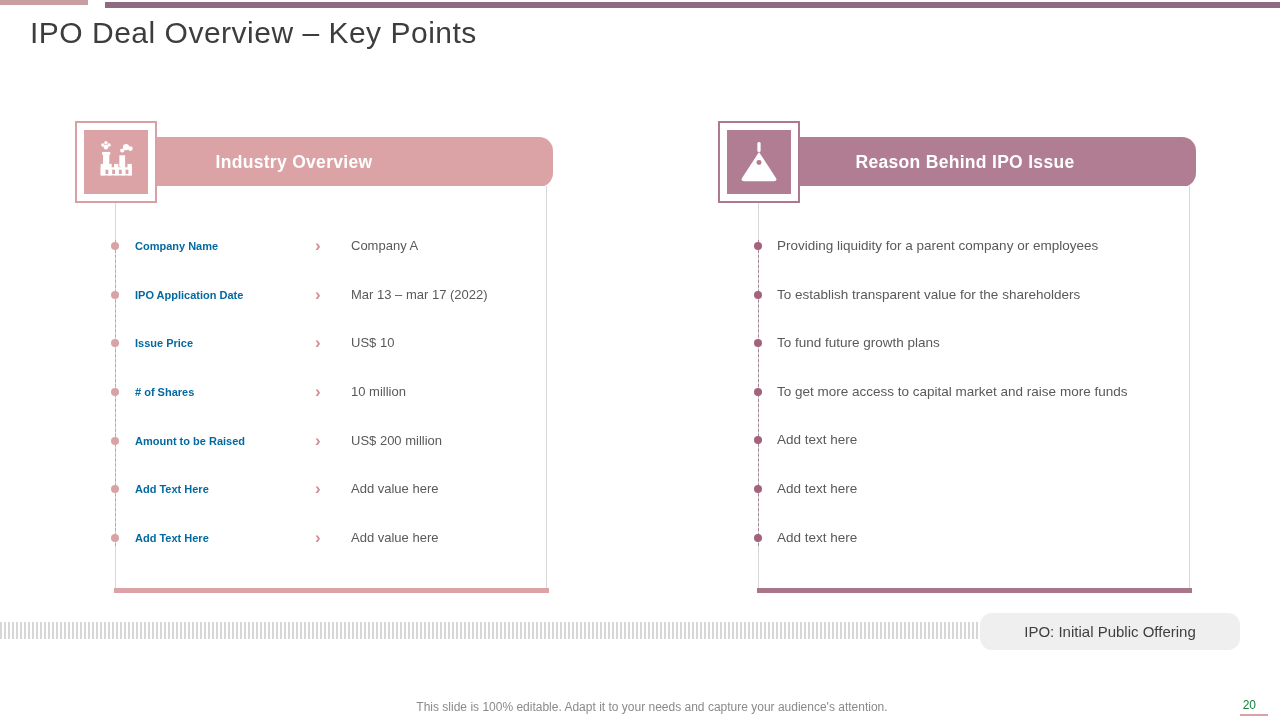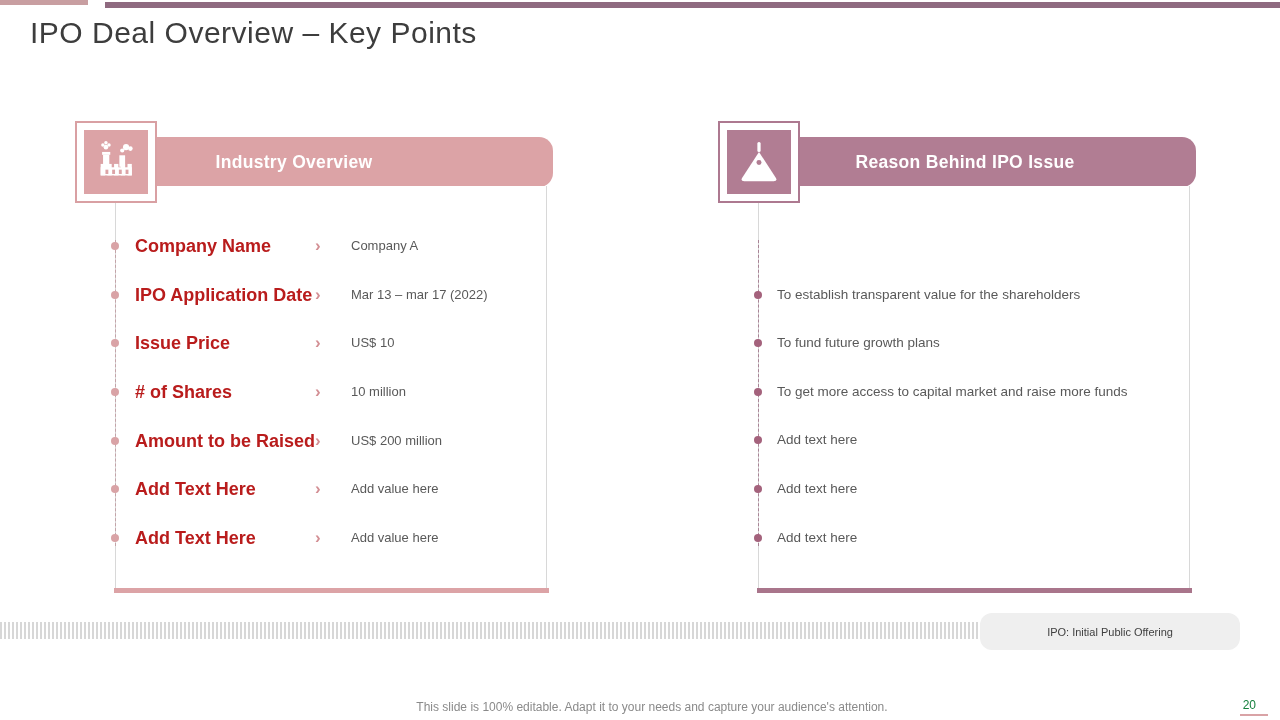--- a/index.html
+++ b/index.html
@@ -39,30 +39,30 @@
 
   .dashline{position:absolute;top:240px;height:306px;width:0;border-left:1px dashed #c3a3a8;z-index:1;}
   .dashline.left{left:115px;}
   .dashline.right{left:758px;border-left-color:#a98496;}
 
   .lrow{position:absolute;left:115px;width:432px;height:18px;z-index:2;}
   .rrow{position:absolute;left:758px;width:432px;height:18px;z-index:2;}
   .dot{position:absolute;left:-4px;top:5px;width:8px;height:8px;border-radius:50%;}
   .dot.pink{background:#d9a3a6;}
   .dot.mauve{background:#a4627c;}
-  .lbl{position:absolute;left:20px;top:0;font-size:18px;font-weight:bold;color:#b91c1c;line-height:18px;}
+  .lbl{position:absolute;left:20px;top:0;font-size:11px;font-weight:bold;color:#0369a1;line-height:18px;}
   .chev{position:absolute;left:200px;top:0;font-size:17px;font-weight:bold;color:#d38f94;line-height:17px;}
   .val{position:absolute;left:236px;top:0;font-size:13px;color:#595959;line-height:18px;}
   .itm{position:absolute;left:19px;top:0;font-size:13.5px;color:#595959;line-height:18px;white-space:nowrap;}
 
   
   .barcode{position:absolute;left:0;top:622px;width:980px;height:17px;
            background:repeating-linear-gradient(90deg,#d7d7d7 0 2px,#ffffff 2px 4px);}
   .abbrev{position:absolute;left:980px;top:613px;width:260px;height:37px;background:#efefef;
-          display:flex;align-items:center;justify-content:center;font-size:11px;color:#3f3f3f;border-radius:12px;}
+          display:flex;align-items:center;justify-content:center;font-size:15px;color:#3f3f3f;border-radius:12px;}
   .footer{position:absolute;left:12px;top:700px;width:1280px;text-align:center;font-size:12px;color:#8a8a8a;}
   .pagenum{position:absolute;right:24px;top:698px;font-size:12px;color:#15803d;}
   .pagenum-line{position:absolute;right:12px;top:714px;width:28px;height:2px;background:#d9a3a6;}
 </style>
 </head>
 <body>
 
 <div class="slide">
 
   <div class="topbar-pink"></div>
@@ -155,20 +155,24 @@
   <div class="iconbox mauve">
     <div class="inner">
       <svg width="46" height="46" viewBox="0 0 48 48">
         <rect x="22.3" y="3" width="3.4" height="10.5" rx="1.6" fill="#ffffff"></rect>
         <path d="M24 13.5 L41.5 40.5 Q43.6 44 39.4 44 L8.6 44 Q4.4 44 6.5 40.5 Z" fill="#ffffff"></path>
         <circle cx="24" cy="24.5" r="2.6" fill="#b17d93"></circle>
       </svg>
     </div>
   </div>
 
+  <div class="rrow" style="top:237px">
+    <span class="dot mauve"></span>
+    <span class="itm">Providing liquidity for a parent company or employees</span>
+  </div>
   <div class="rrow" style="top:286px">
     <span class="dot mauve"></span>
     <span class="itm">To establish transparent value for the shareholders</span>
   </div>
   <div class="rrow" style="top:334px">
     <span class="dot mauve"></span>
     <span class="itm">To fund future growth plans</span>
   </div>
   <div class="rrow" style="top:383px">
     <span class="dot mauve"></span>

